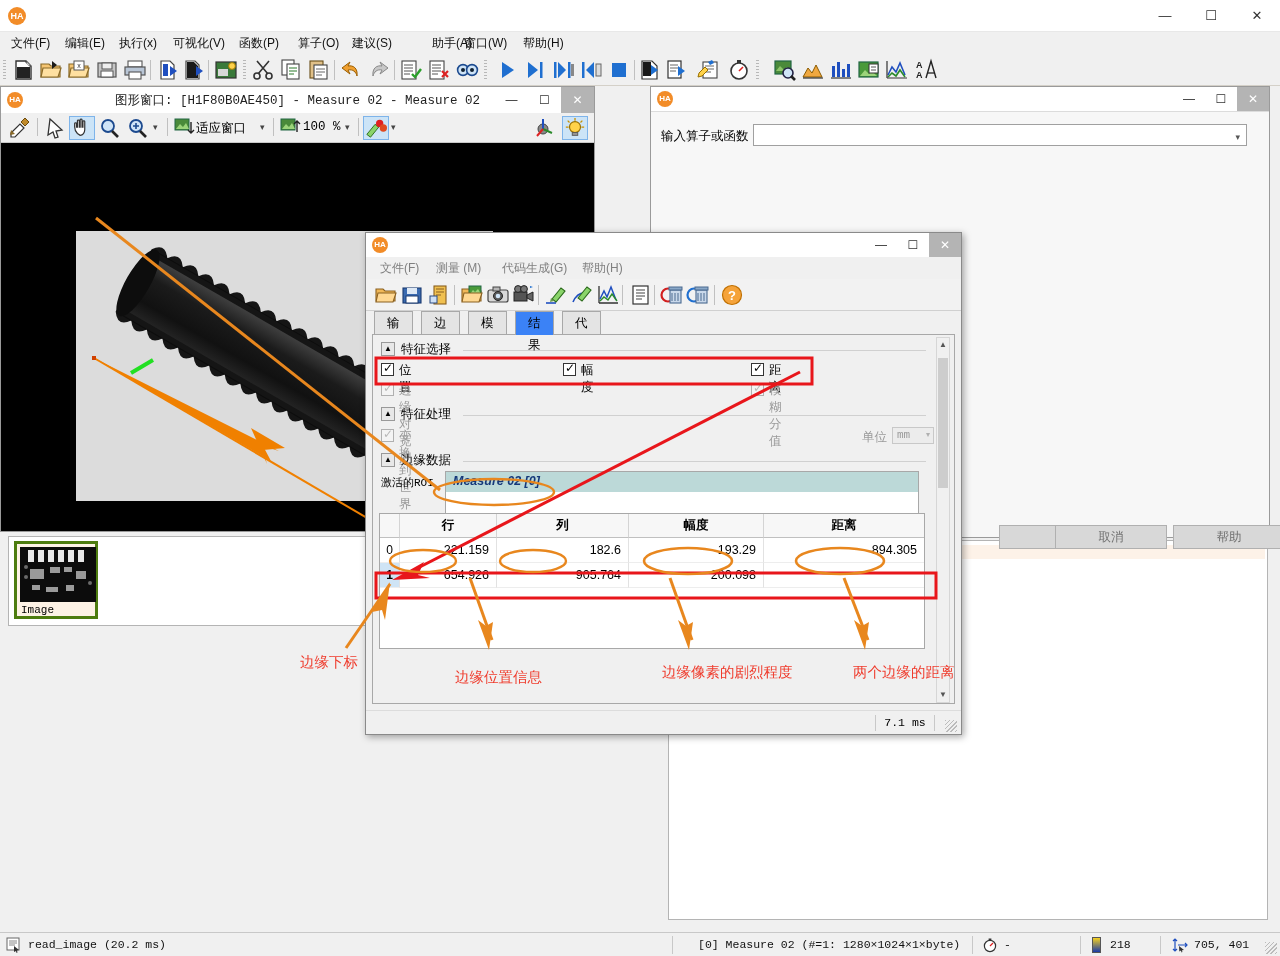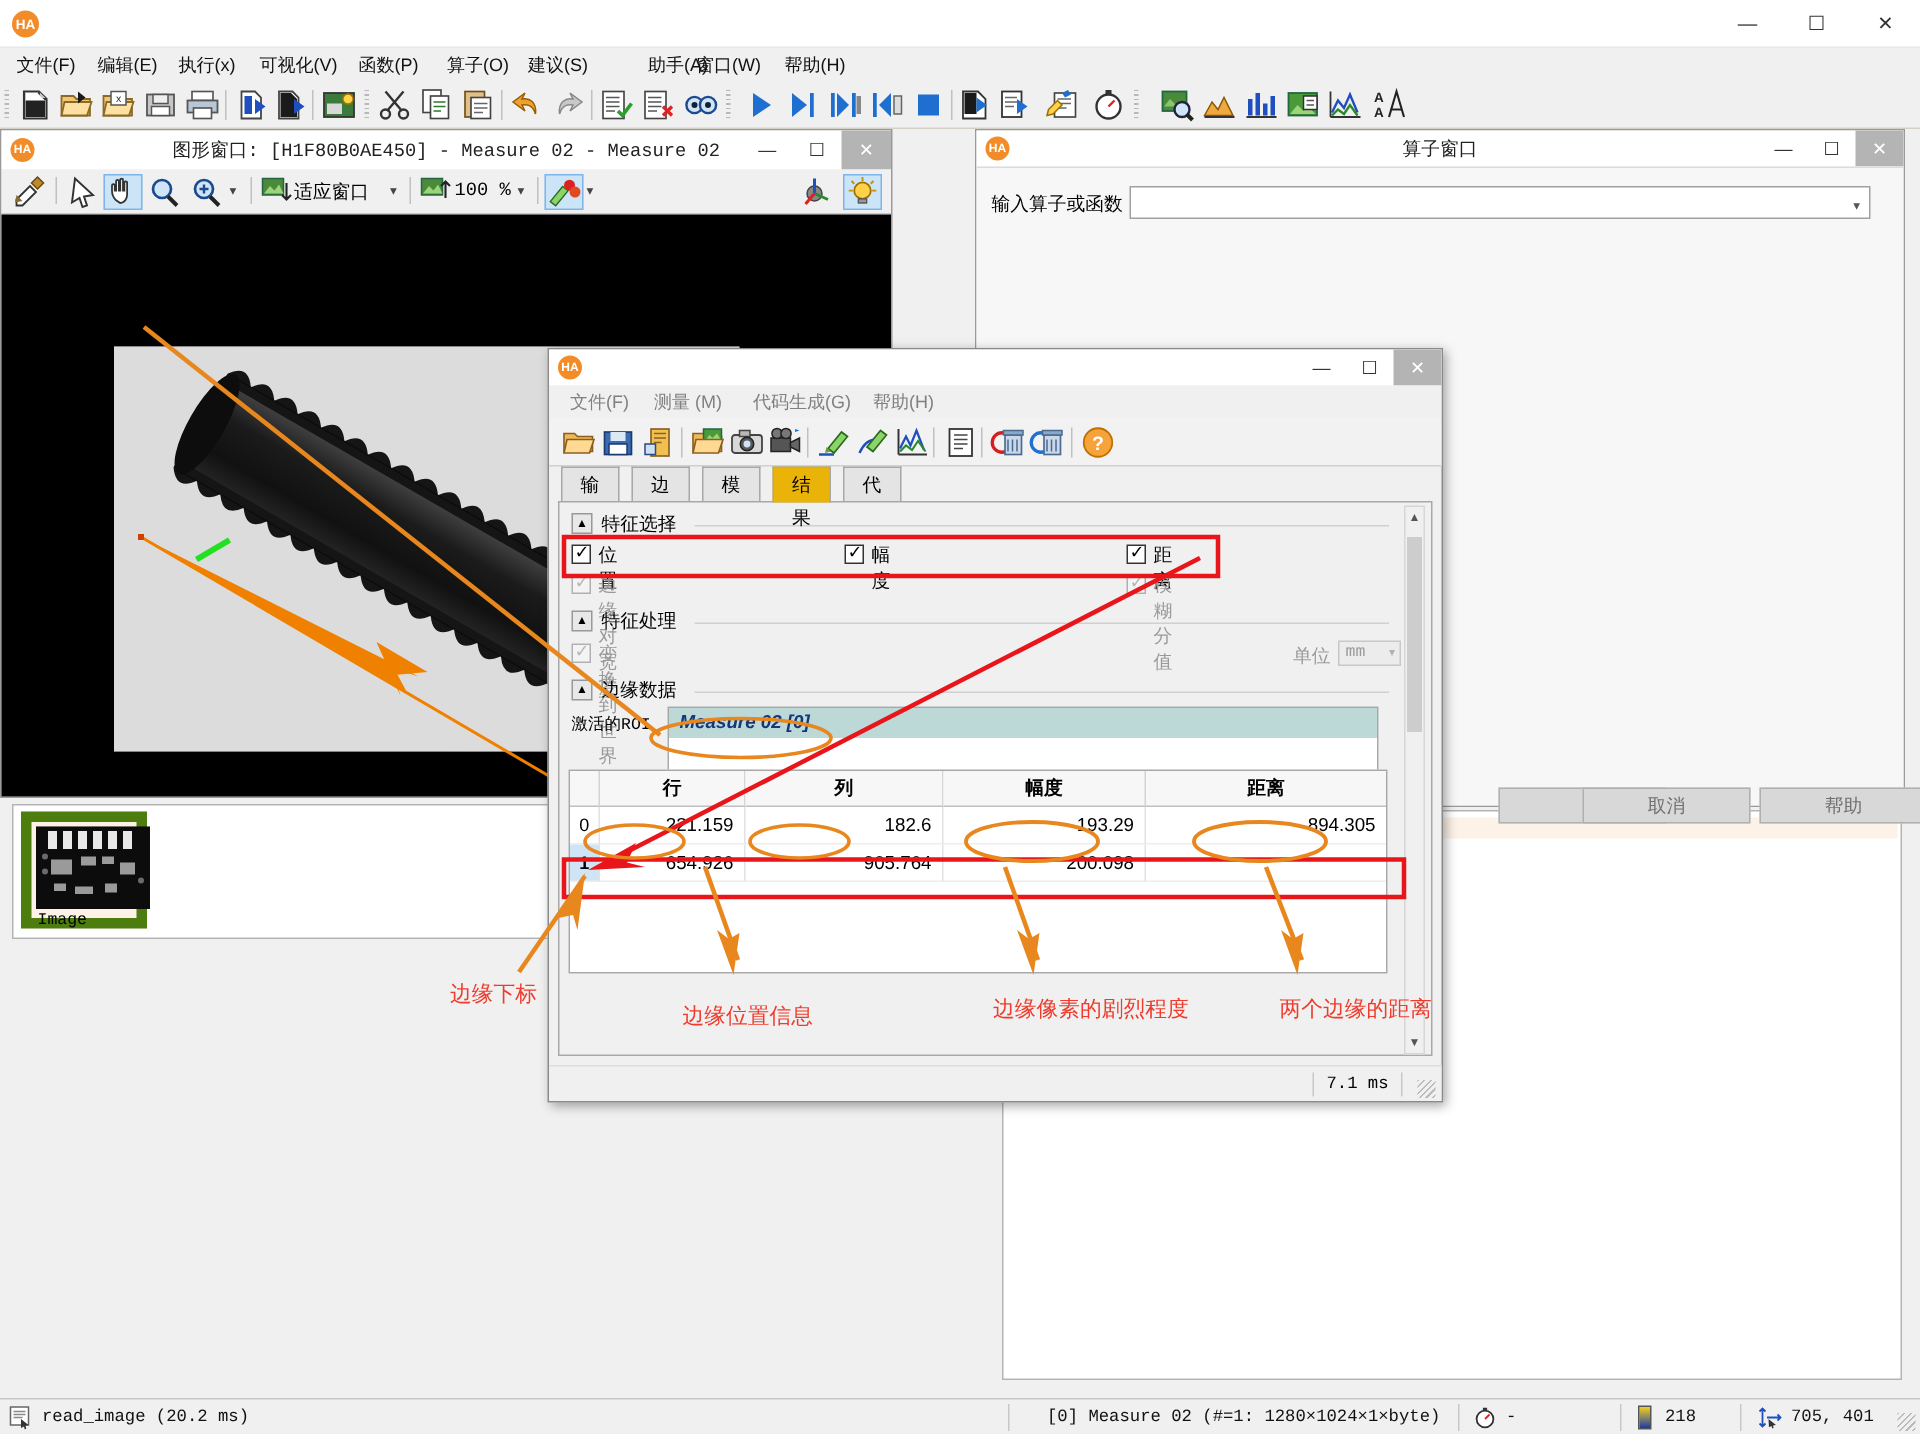--- a/index.html
+++ b/index.html
@@ -53,21 +53,21 @@
   #gfx-tb { left:0; top:26px; width:593px; height:30px; background:#f0f0f0;
             border-bottom:1px solid #c8c8c8; }
   .gtbtn { top:3px; height:24px; }
   .gsel { background:#cce4f7; border:1px solid #7eb4ea; }
   #gfx-canvas { left:0; top:56px; width:593px; height:388px; background:#000; overflow:hidden; }
   #screw-img { left:75px; top:88px; width:417px; height:270px; }
 
   
   #var-panel { left:0px; top:532px; width:665px; height:110px; background:#f0f0f0; }
   #var-box { left:8px; top:4px; width:650px; height:90px; background:#fff; border:1px solid #b4b4b4; }
-  #thumb-card { left:5px; top:4px; width:84px; height:78px; background:#fdf2e5; border:7px solid #4d7c0f; }
+  #thumb-card { left:5px; top:4px; width:84px; height:78px; background:#fdf2e5; border:3px solid #4d7c0f; }
   #thumb-img { left:3px; top:3px; width:76px; height:55px; background:#111; overflow:hidden; }
   #thumb-label { left:4px; top:60px; font-family:"Liberation Mono",monospace; font-size:11px; }
 
   #ctrl-panel { left:0px; top:636px; width:665px; height:296px; background:#f0f0f0; }
   #ctrl-legend { left:10px; top:0px; font-size:12px; background:#f0f0f0; padding:0 3px; z-index:3; }
   #ctrl-frame { left:8px; top:8px; width:650px; height:246px; background:#fff; border:1px solid #b4b4b4; }
   #ctrl-rule { left:62px; top:7px; width:596px; height:1px; background:#c0c0c0; }
   #tabs-bottom { left:10px; top:260px; height:20px; }
   .btab { height:20px; padding:0 9px; line-height:20px; font-size:12px; }
 
@@ -106,21 +106,21 @@
                   font-family:"Liberation Mono",monospace; color:#222; }
   .mwbtn { top:0; width:32px; height:24px; text-align:center; line-height:24px; font-size:12px; color:#333; }
   #m-menu { left:0; top:24px; width:595px; height:22px; background:#f0f0f0; }
   .m-menu-item { top:3px; padding:0 8px; line-height:16px; font-size:12px; color:#808080; }
   #m-toolbar { left:0; top:46px; width:595px; height:32px; background:#f2f2f2;
                border-bottom:1px solid #d0d0d0; }
   .mtb { top:4px; width:24px; height:24px; }
   #m-tabs { left:8px; top:78px; height:24px; }
   .mtab { height:24px; padding:0 12px; line-height:22px; font-size:12.5px;
           border:1px solid #a8a8a8; border-bottom:none; background:#e4e4e4; margin-right:-1px; }
-  .mtab.active { background:#eab308; font-weight:normal; }
+  .mtab.active { background:#3b82f6; font-weight:normal; }
   #m-content { left:6px; top:101px; width:583px; height:370px; background:#f0f0f0;
                border:1px solid #a8a8a8; }
 
   .grp-head { height:16px; }
   .grp-btn { width:14px; height:14px; border:1px solid #999; background:#e8e8e8;
              font-size:8px; text-align:center; line-height:12px; }
   .grp-label { font-size:12.5px; }
   .grp-rule { height:1px; background:#d0d0d0; }
 
   .cb { width:13px; height:13px; border:1px solid #333; background:#fff; }
@@ -577,21 +577,20 @@
   </div>
 
 
   <div id="code-strip" class="abs">
     <div id="code-line" class="abs">. )</div>
   </div>
 
   <div id="op-window" class="abs">
     <div id="op-title" class="abs">
       <div id="op-logo" class="abs">HA</div>
-      <div id="op-title-text" class="abs">算子窗口</div>
       <div class="abs owbtn" style="right:64px">—</div>
       <div class="abs owbtn" style="right:32px">☐</div>
       <div class="abs owbtn" style="right:0px;background:#b4b4b4;color:#fff">✕</div>
     </div>
     <div id="op-body" class="abs">
       <div id="op-label" class="abs">输入算子或函数</div>
       <div id="op-combo" class="abs">
         <input style="position: absolute; left: 4px; top: 2px; width: 466px; height: 16px; border: none; outline: none; font-size: 12px; font-family: &quot;Liberation Sans&quot;, sans-serif;" placeholder="">
         <div id="op-combo-arrow" class="abs">▾</div>
       </div>

